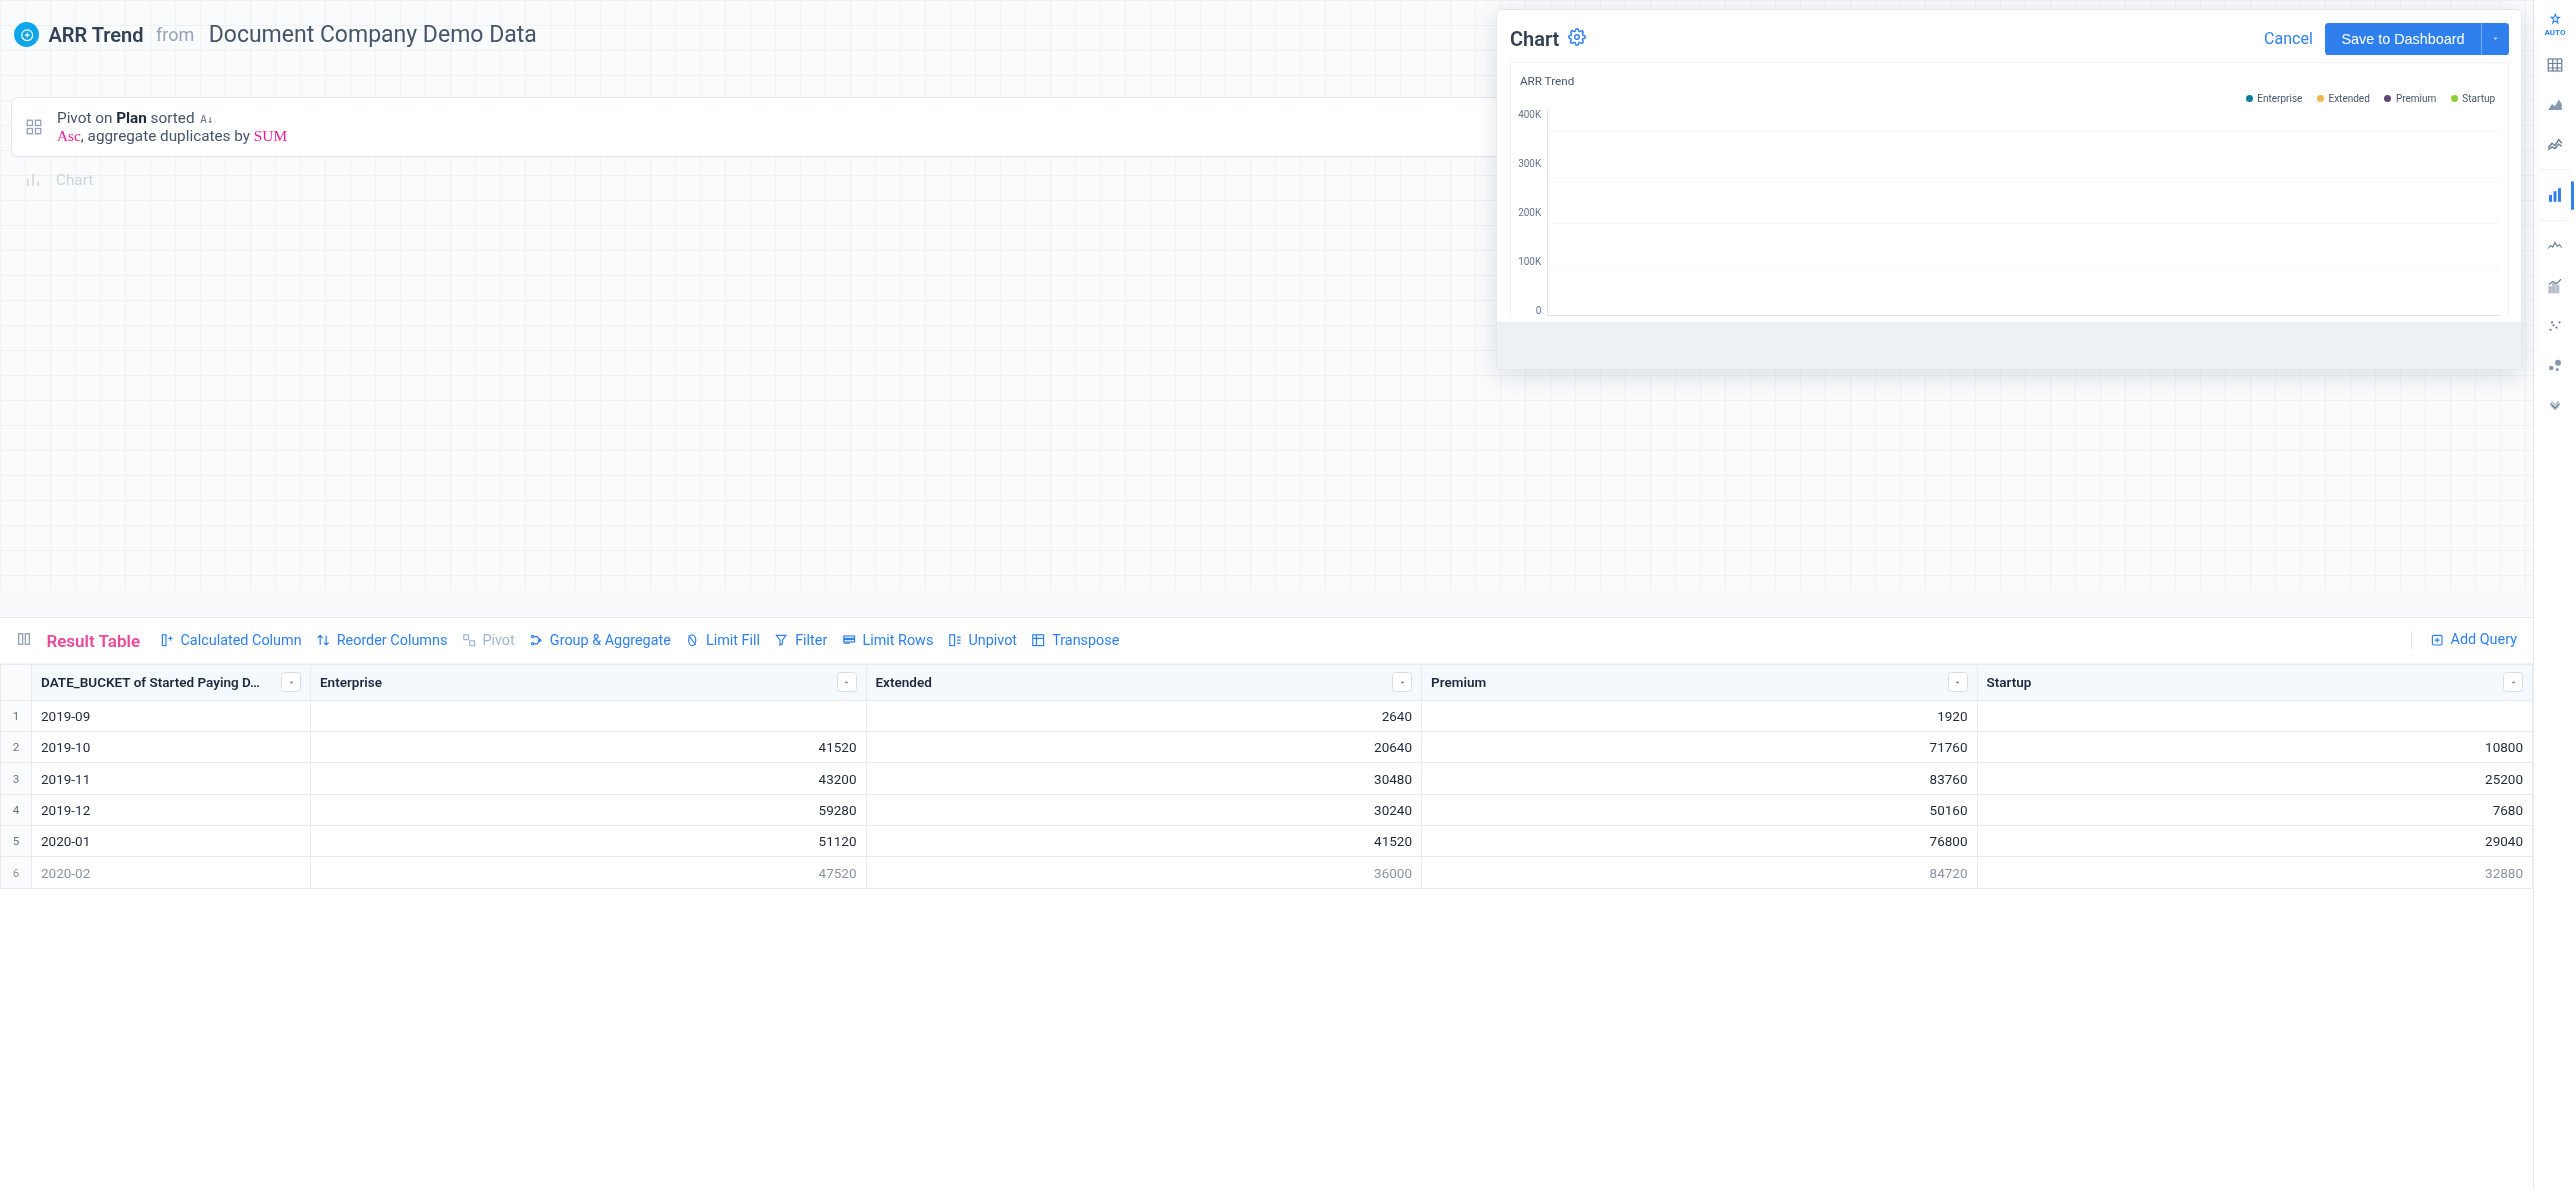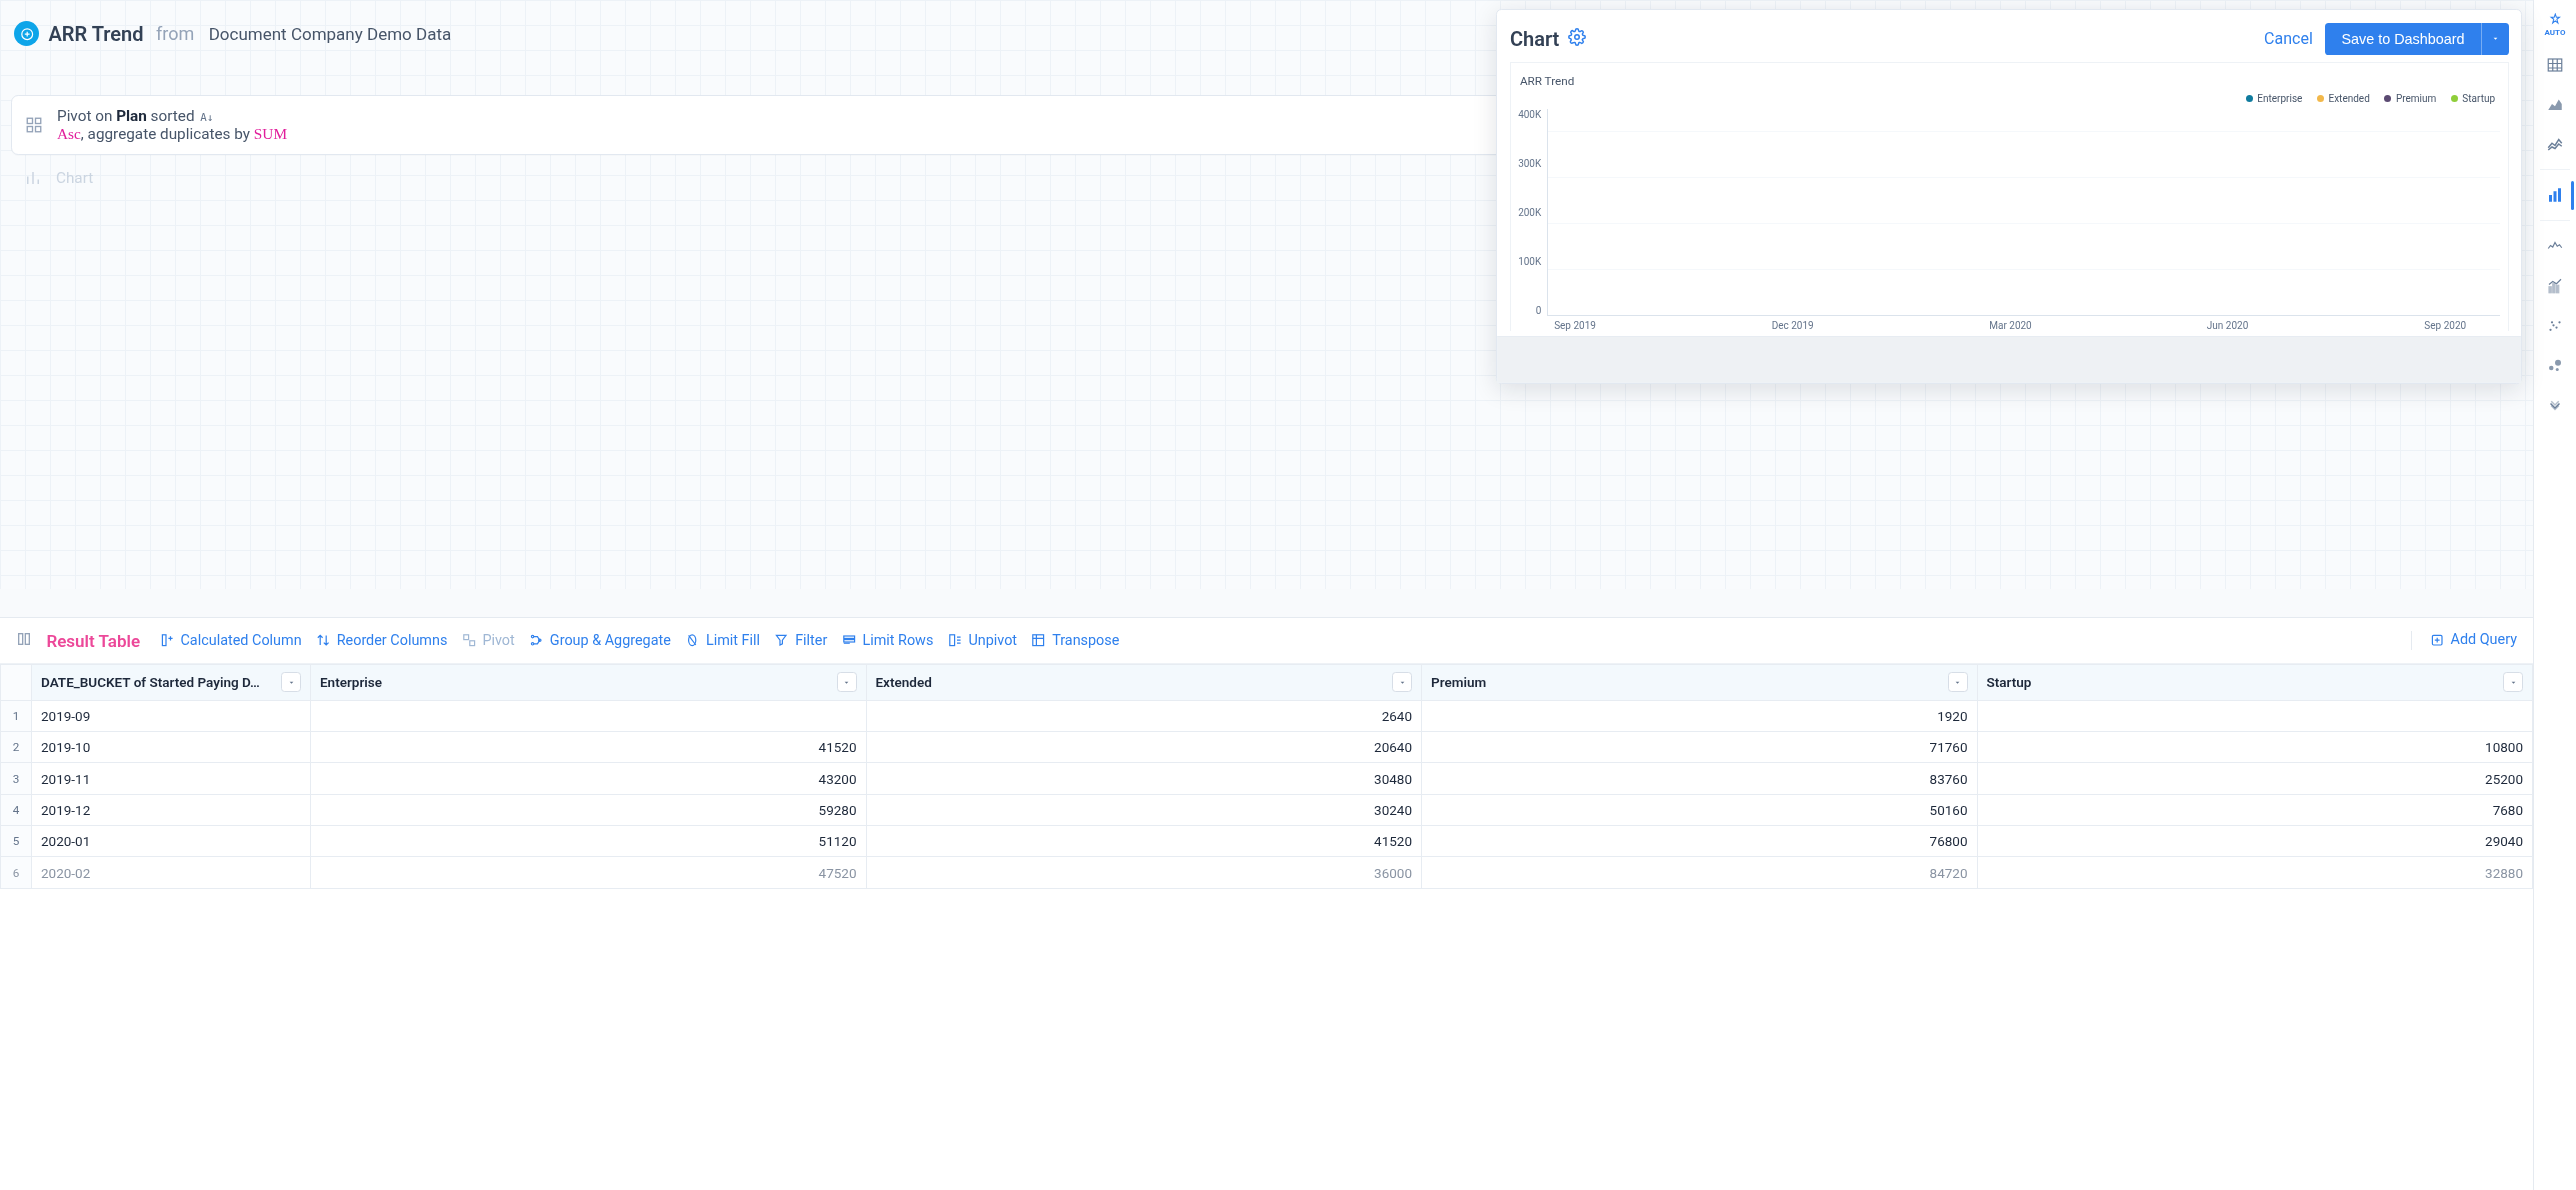--- a/index.html
+++ b/index.html
@@ -39,21 +39,21 @@
     padding: 5.4px 0 9px 3.6px;
   }
   .round-icon {
     width: 25px; height: 25px; border-radius: 50%;
     background: #0ea5e9;
     display: inline-flex; align-items: center; justify-content: center;
     color: #fff; font-size: 12.6px;
   }
   .page-title { font-size: 20px; font-weight: 600; color: #334155; }
   .from-label { font-size: 18px; color: #94a3b8; font-weight: 400; margin-left: 3.6px; }
-  .source-name { font-size: 17px; color: #475569; margin-left: 5.4px; }
+  .source-name { font-size: 23px; color: #475569; margin-left: 5.4px; }
 
   .pivot-card {
     background: #ffffff;
     border: 0.9px solid #e2e8f0;
     border-radius: 7.2px;
     padding: 10.8px 12.6px;
     display: flex;
     align-items: center;
     gap: 12.6px;
     width: 63%;
@@ -367,35 +367,20 @@
                   </div>
                   <div class="bar-col">
                     <div class="seg" style="height: 26.6667%; background: rgb(15, 123, 158);"></div>
                     <div class="seg" style="height: 13.7778%; background: rgb(242, 184, 75);"></div>
                     <div class="seg" style="height: 51.1111%; background: rgb(91, 74, 114);"></div>
                     <div class="seg" style="height: 7.11111%; background: rgb(143, 206, 58);"></div>
                   </div>
                 </div>
             </div>
           </div>
-          <div class="x-axis" id="xaxis">
-              <div class="x-tick">Sep 2019</div>
-              <div class="x-spacer"></div>
-              <div class="x-spacer"></div>
-              <div class="x-tick">Dec 2019</div>
-              <div class="x-spacer"></div>
-              <div class="x-spacer"></div>
-              <div class="x-tick">Mar 2020</div>
-              <div class="x-spacer"></div>
-              <div class="x-spacer"></div>
-              <div class="x-tick">Jun 2020</div>
-              <div class="x-spacer"></div>
-              <div class="x-spacer"></div>
-              <div class="x-tick">Sep 2020</div>
-            </div>
         </div>
         <div class="chart-footer-band"></div>
       </div>
     </div>
 
     <div class="results">
       <div class="toolbar">
         <div class="toolbar-left">
           <span class="rt-icon">
             <svg width="16" height="16" viewBox="0 0 24 24" fill="none" stroke="currentColor" stroke-width="2">

